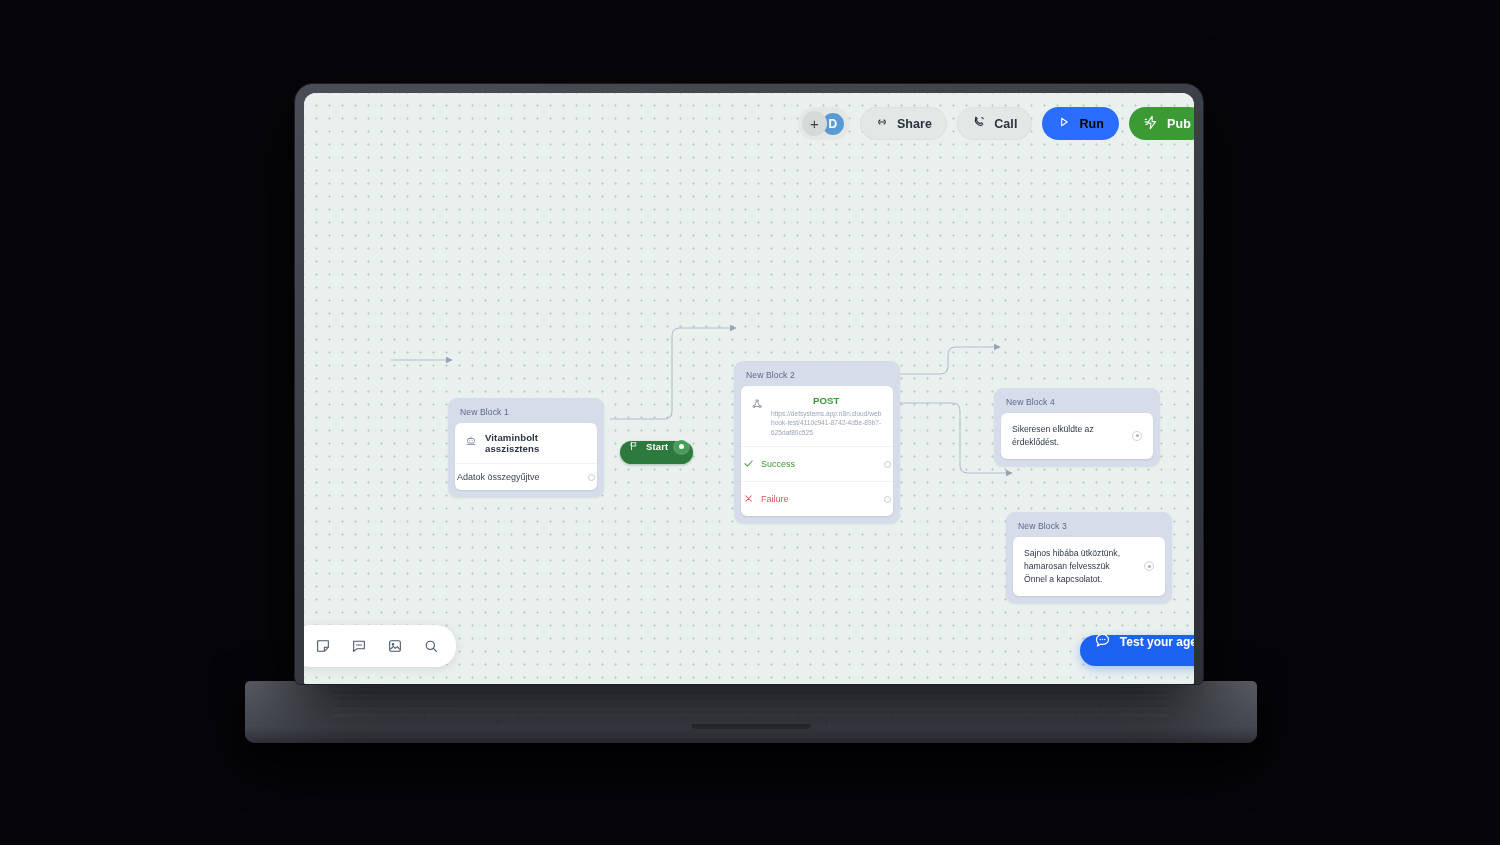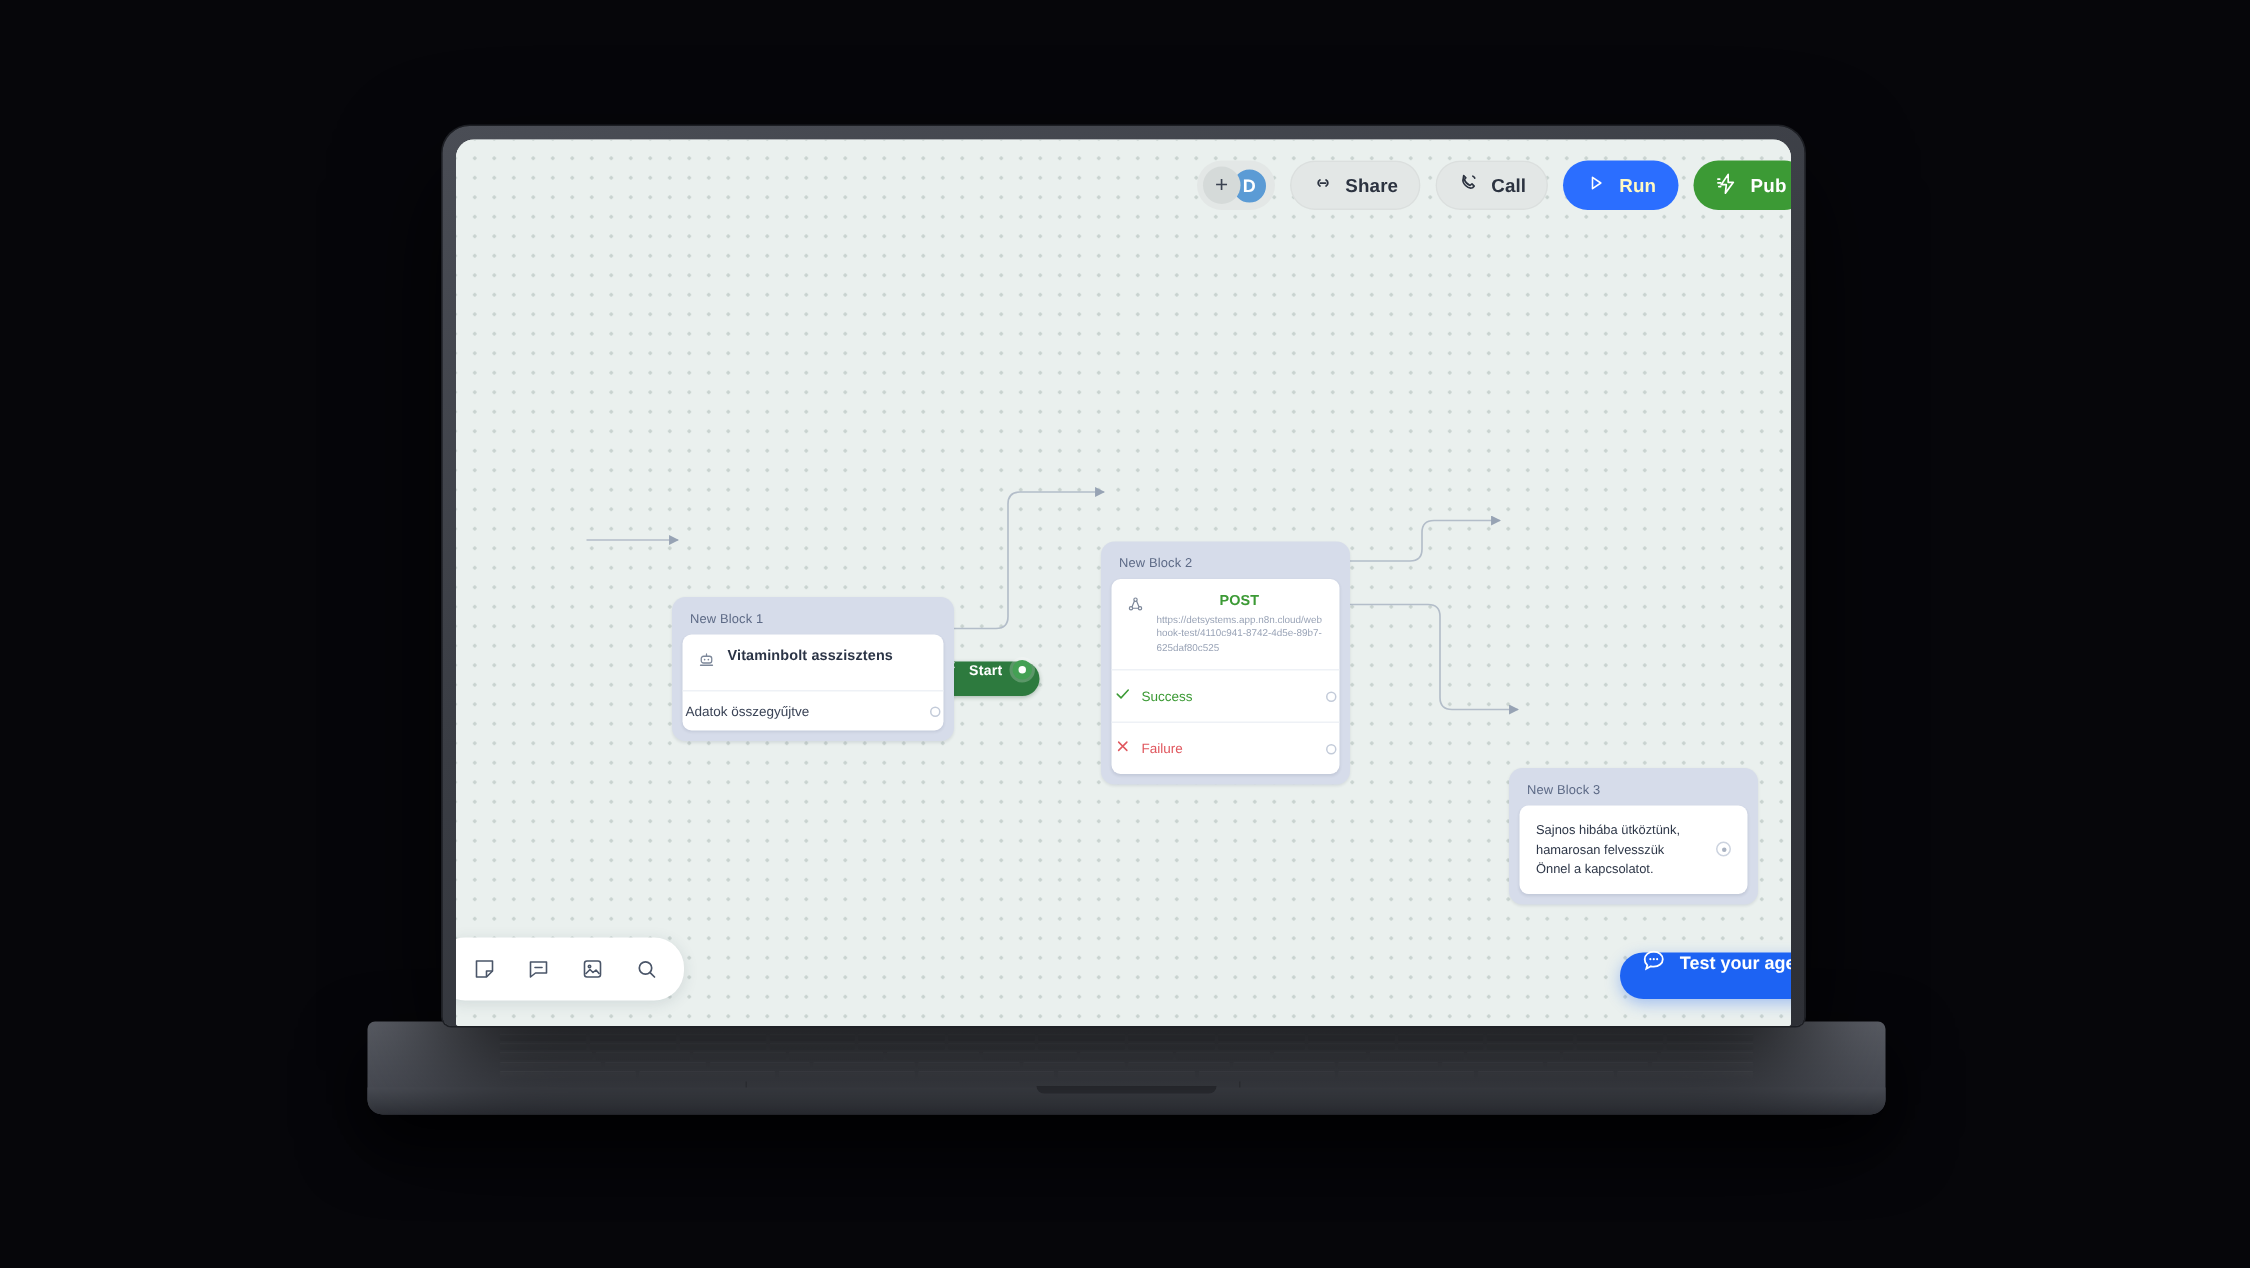--- a/index.html
+++ b/index.html
@@ -80,21 +80,21 @@
     z-index: 20;
   }
   .pill {
     display: flex; align-items: center; gap: 8px;
     height: 33px; padding: 0 15px;
     border-radius: 17px;
     font-size: 12.5px; font-weight: 600; letter-spacing: .1px;
     cursor: pointer; white-space: nowrap;
   }
   .pill-light { background: #e3e7e6; color: #2c3340; box-shadow: inset 0 0 0 1px rgba(0,0,0,.03); }
-  .pill-blue  { background: #2b6eff; color: #fef9c3; }
+  .pill-blue  { background: #2b6eff; color: #000000; }
   .pill-green { background: #3c9a35; color: #fff; }
 
   #avatar-group {
     display: flex; align-items: center;
     background: #e3e7e6; border-radius: 17px; height: 33px; padding: 0 4px 0 4px;
   }
   #plus-chip {
     width: 25px; height: 25px; border-radius: 50%;
     background: #d5dad9; color: #3a4250;
     display: flex; align-items: center; justify-content: center;
@@ -359,21 +359,21 @@
               <path d="M6 3v18"></path>
                 <path d="M6 4h11l-2.5 4L17 12H6z"></path>
             </svg>
           </span>
           <span id="start-label">Start</span>
           <span id="start-port">
               <i></i>
             </span>
         </div>
 
-        <div class="node-wrap" style="left:144px; top:305px; width:188px; z-index:5;">
+        <div class="node-wrap" style="left:144px; top:305px; width:156px; z-index:5;">
           <div class="node-shell">
             <div class="node-title">New Block 1</div>
             <div class="node-card">
               <div class="node-sec">
                 <div class="node-head">
                   <span class="node-head-icon">
                     <svg width="12" height="12" viewBox="0 0 24 24" fill="none" stroke="#7c8799" stroke-width="1.7" stroke-linecap="round" stroke-linejoin="round">
                       <rect x="5" y="7" width="14" height="9" rx="3"></rect>
                       <circle cx="9.5" cy="11.5" r="1.1" fill="#7c8799" stroke="none"></circle>
                       <circle cx="14.5" cy="11.5" r="1.1" fill="#7c8799" stroke="none"></circle>
@@ -432,20 +432,33 @@
                     </svg>
                   </span>
                   <span class="port-label" style="color:#e0575e;">Failure</span>
                 </span>
                 <span class="port-dot"></span>
               </div>
             </div>
           </div>
         </div>
 
+        <div class="node-wrap" style="left:690px; top:295px; width:166px; z-index:5;">
+          <div class="node-shell">
+            <div class="node-title">New Block 4</div>
+            <div class="node-card">
+              <div class="msg-row">
+                <span class="msg-text">Sikeresen elküldte az érdeklődést.</span>
+                <span class="msg-dot">
+                    <i></i>
+                  </span>
+              </div>
+            </div>
+          </div>
+        </div>
 
         <div class="node-wrap" style="left:702px; top:419px; width:166px; z-index:5;border-radius:13px;">
           <div class="node-shell">
             <div class="node-title">New Block 3</div>
             <div class="node-card">
               <div class="msg-row">
                 <span class="msg-text">Sajnos hibába ütköztünk, hamarosan felvesszük Önnel a kapcsolatot.</span>
                 <span class="msg-dot">
                     <i></i>
                   </span>

